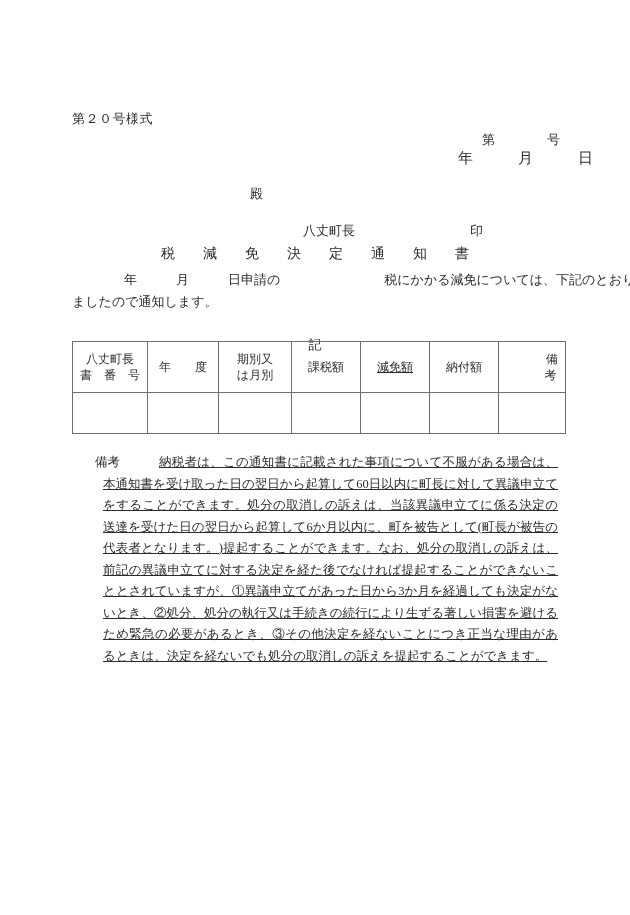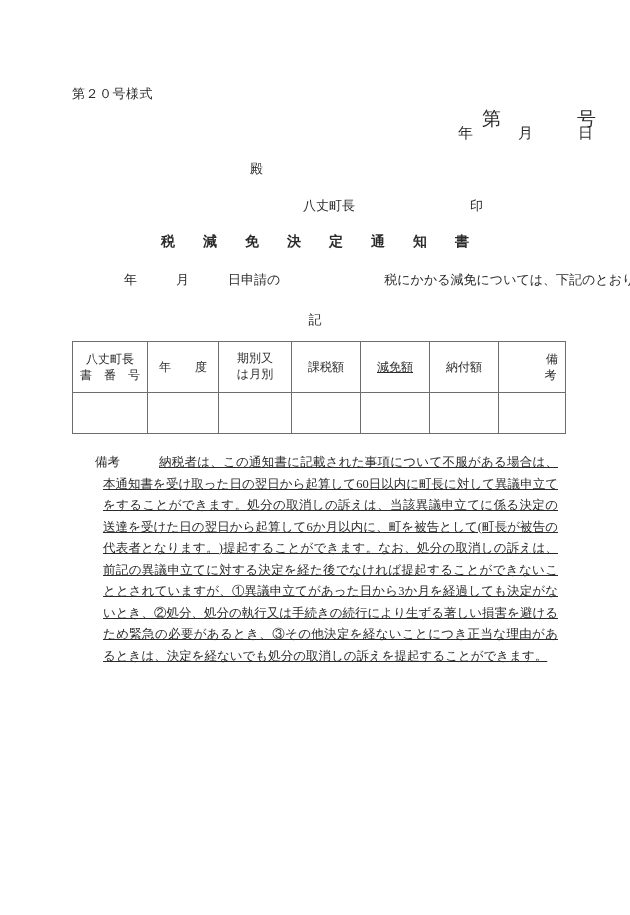--- a/index.html
+++ b/index.html
@@ -16,35 +16,35 @@
     overflow: hidden;
     -webkit-font-smoothing: antialiased;
   }
 
   .page {
     position: absolute;
     inset: 0;
   }
 
   
-  .abs { position: absolute; white-space: pre; }
+  .abs { position: absolute; white-space: pre; margin-top: 25px; }
 
   
   .form-no {
     left: 72px;
     top: 85px;
     font-size: 13px;
     letter-spacing: 0.5px;
   }
 
   
   .doc-no {
     left: 482px;
     top: 106px;
-    font-size: 19px;
+    font-size: 13px;
   }
   .doc-date {
     left: 458px;
     top: 124px;
     font-size: 15px;
   }
 
   
   .addressee {
     left: 250px;
@@ -62,26 +62,25 @@
   .issuer-seal {
     left: 470px;
     top: 197px;
     font-size: 13px;
   }
 
   
   .doc-title {
     left: 0;
     right: 0;
-    top: 233px;
+    top: 220px;
     text-align: center;
     font-size: 14px;
     letter-spacing: 7px;
     text-indent: 7px;
-    font-weight: bold;
   }
 
   
   .body-block {
     position: absolute;
     left: 72px;
     top: 269px;
     width: 486px;
     font-size: 13px;
     line-height: 22px;
@@ -112,21 +111,21 @@
     text-align: center;
     vertical-align: middle;
     padding: 0;
     color: #2b2b2b;
   }
   .tax-table thead td { height: 50px; line-height: 16px; }
   .tax-table tbody td { height: 40px; }
 
   .col-1 { width: 74px; }
   .col-2 { width: 70px; }
-  .col-3 { width: 72px; font-family: Liberation Mono, monospace; }
+  .col-3 { width: 72px; }
   .col-4 { width: 68px; }
   .col-5 { width: 68px; text-decoration: underline; }
   .col-6 { width: 68px; }
   .col-7 { width: 66px; }
 
   .hdr-stack { display: block; }
   .hdr-sp { letter-spacing: 3px; text-indent: 3px; margin-left: 40px; }
 
   
   .remarks {
@@ -164,20 +163,21 @@
   <div class="abs addressee">殿</div>
 
   <div class="abs issuer-name">八丈町長</div>
 
   <div class="abs issuer-seal">印</div>
 
   <div class="abs doc-title">税　減　免　決　定　通　知　書</div>
 
   <div class="body-block">
     <div class="body-line">　　　　年　　　月　　　日申請の　　　　　　　　税にかかる減免については、下記のとおり決定し</div>
+    <div class="body-line">ましたので通知します。</div>
   </div>
 
   <div class="abs ki-mark">記</div>
 
   <table class="tax-table">
     <thead>
       <tr>
         <td class="col-1">
           <span class="hdr-stack">八丈町長</span>
           <span class="hdr-stack">書　番　号</span>

